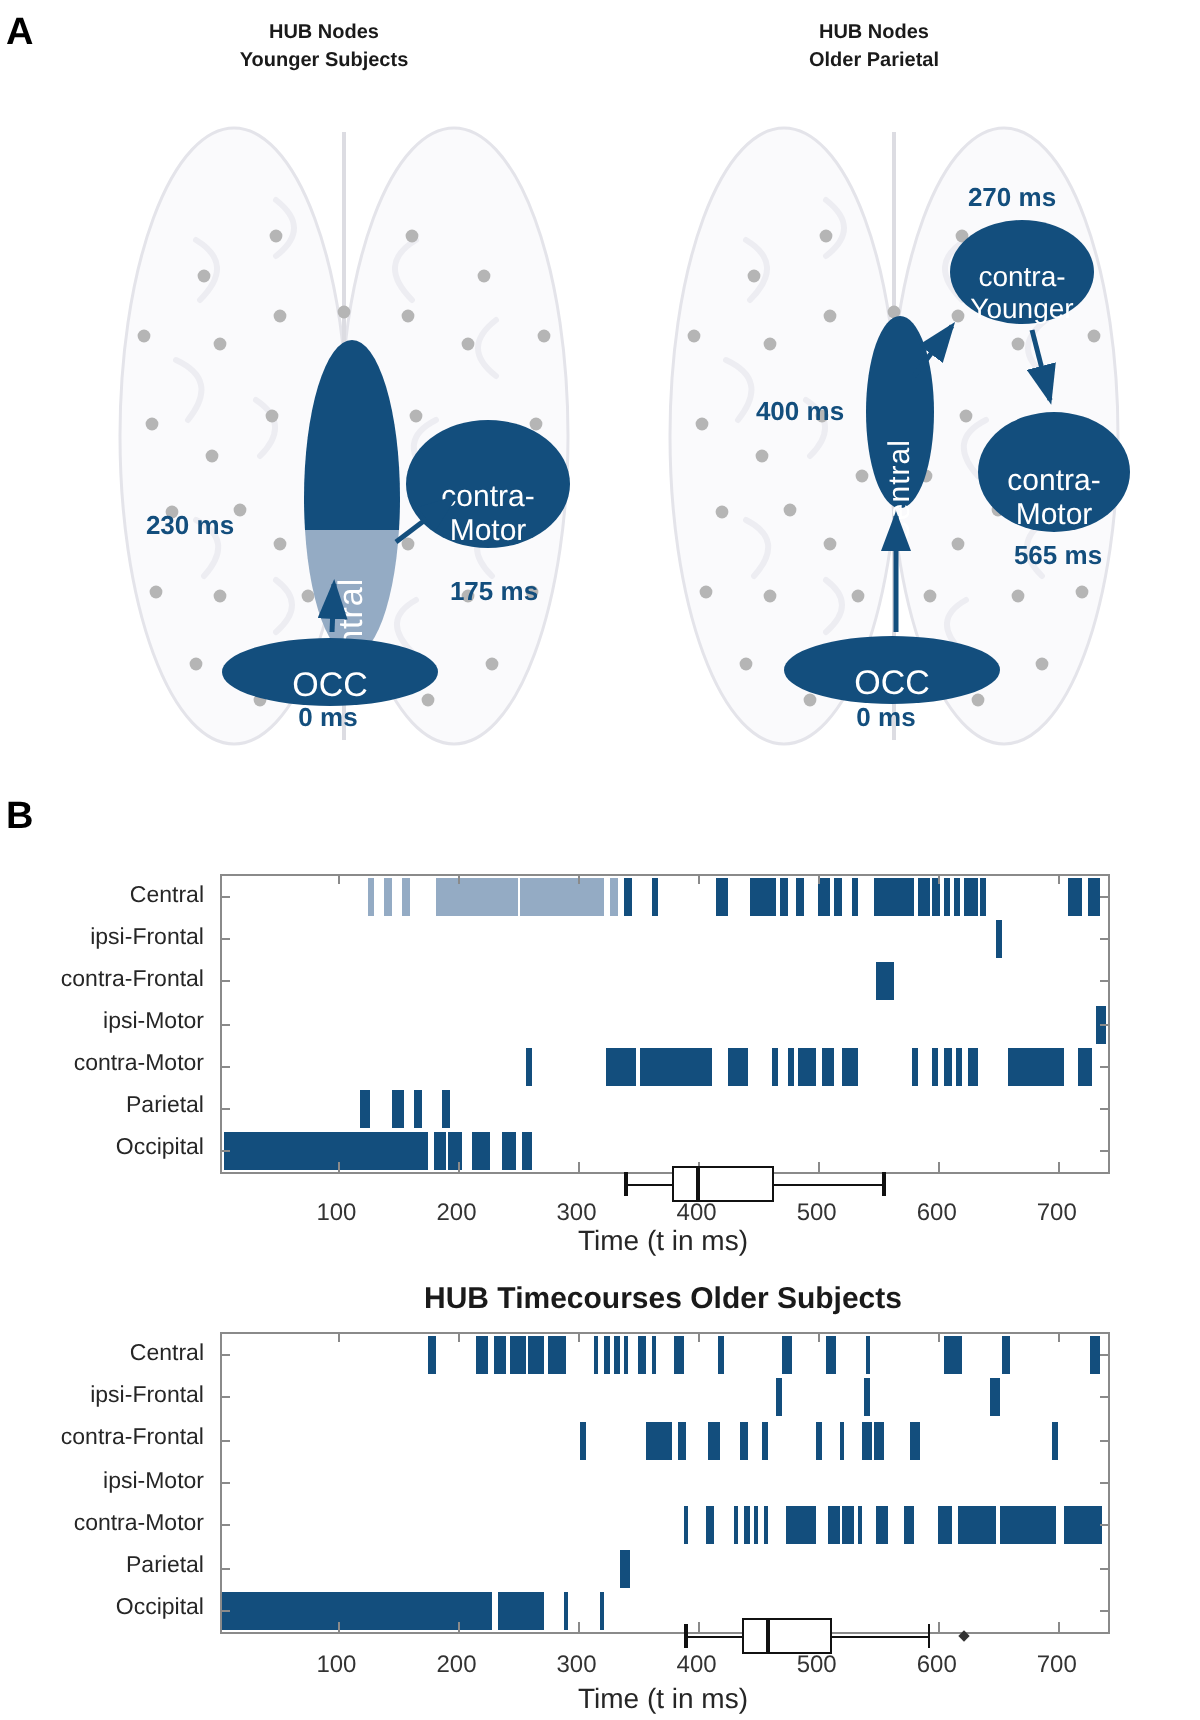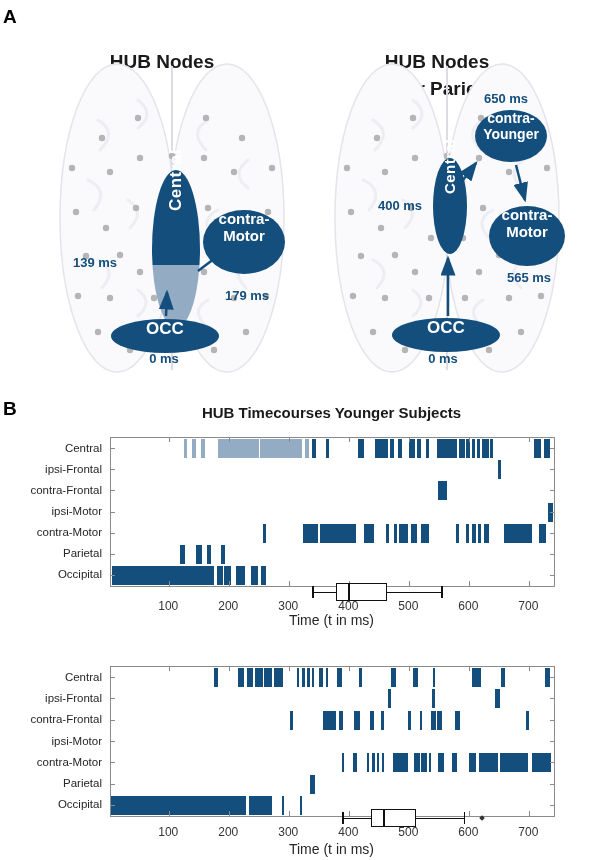--- a/index.html
+++ b/index.html
@@ -3,25 +3,25 @@
 <meta charset="utf-8">
 <style>
   :root{
     --navy:#134e7d; --light:#94abc4; --dot:#b5b5b5; --axis:#8a8a8a;
     --brain-fill:#fafafc; --brain-edge:#e4e4ea;
   }
   html,body{margin:0;padding:0;background:#fff;}
   #stage{position:relative;width:600px;height:860px;background:#fff;overflow:hidden;
          font-family:"Liberation Sans",sans-serif;}
   .panel-letter{position:absolute;font-size:19px;font-weight:bold;color:#000;}
-  .brain-title{position:absolute;text-align:center;font-size:19px;font-weight:bold;
-               color:#1a1a1a;line-height:1.4;margin-top:39px;}
+  .brain-title{position:absolute;text-align:center;font-size:10px;font-weight:bold;
+               color:#1a1a1a;line-height:1.4;}
   .node{position:absolute;border-radius:50%;background:var(--navy);color:#fff;
-        display:flex;align-items:flex-start;justify-content:center;text-align:center;
-        font-weight:700;z-index:3;}
+        display:flex;align-items:flex-end;justify-content:center;text-align:center;
+        font-weight:400;z-index:3;}
   .node.split{background:linear-gradient(to bottom, var(--navy) 0%, var(--navy) 60%,
               var(--light) 60%, var(--light) 100%);}
   .vlabel{transform:rotate(-90deg);white-space:nowrap;letter-spacing:.5px;}
   .mslabel{position:absolute;font-size:13px;font-weight:bold;color:var(--navy);
            width:70px;text-align:center;z-index:5;}
   .brain-svg{position:absolute;z-index:1;}
   #arrow-layer{position:absolute;left:0;top:0;z-index:4;pointer-events:none;}
   .chart-title{position:absolute;left:110px;width:443px;text-align:center;
                font-size:15px;font-weight:bold;color:#1a1a1a;}
   .plot{position:absolute;left:110px;width:443px;background:#fff;
@@ -40,20 +40,21 @@
 </style>
 </head>
 <body>
 
 <div id="stage">
 
   <div class="panel-letter" style="left:3px;top:6px;">A</div>
 
   <div class="brain-title" style="left:40px;top:10px;width:244px;">
     <span>HUB Nodes</span><br>
+    <span>Younger Subjects</span>
   </div>
   <div class="brain-title" style="left:315px;top:10px;width:244px;">
     <span>HUB Nodes</span><br>
     <span>Older Parietal</span>
   </div>
 
   <svg class="brain-svg" id="brain-y" style="left:58px;top:50px;" width="228" height="330" viewBox="0 0 228 330">
     <ellipse cx="59" cy="168" rx="57" ry="154" fill="var(--brain-fill)" stroke="var(--brain-edge)" stroke-width="1.5"></ellipse>
     <ellipse cx="169" cy="168" rx="57" ry="154" fill="var(--brain-fill)" stroke="var(--brain-edge)" stroke-width="1.5"></ellipse>
     <line x1="114" y1="16" x2="114" y2="320" stroke="#dcdce2" stroke-width="2"></line>
@@ -145,59 +146,58 @@
   <div class="node split" style="left:152px;top:170px;width:48px;height:158px;font-size:17px;">
     <span class="vlabel">Central</span>
   </div>
   <div class="node" style="left:203px;top:210px;width:82px;height:64px;font-size:15px;line-height:1.15;">
     <span><span>contra-</span><br>
     <span>Motor</span></span>
   </div>
   <div class="node" style="left:111px;top:319px;width:108px;height:34px;font-size:17px;">
     <span>OCC</span>
   </div>
-  <div class="mslabel" style="left:60px;top:255px;">139 ms</div>
-  <div class="mslabel" style="left:212px;top:288px;">179 ms</div>
+  <div class="mslabel" style="left:60px;top:255px;">230 ms</div>
+  <div class="mslabel" style="left:212px;top:288px;">175 ms</div>
   <div class="mslabel" style="left:129px;top:351px;">0 ms</div>
 
   <div class="node" style="left:433px;top:158px;width:34px;height:96px;font-size:15px;">
     <span class="vlabel">Central</span>
   </div>
   <div class="node" style="left:475px;top:110px;width:72px;height:52px;font-size:14px;line-height:1.15;">
     <span><span>contra-</span><br>
     <span>Younger</span></span>
   </div>
   <div class="node" style="left:489px;top:206px;width:76px;height:60px;font-size:15px;line-height:1.15;">
     <span><span>contra-</span><br>
     <span>Motor</span></span>
   </div>
   <div class="node" style="left:392px;top:318px;width:108px;height:34px;font-size:17px;">
     <span>OCC</span>
   </div>
   <div class="mslabel" style="left:365px;top:198px;">400 ms</div>
-  <div class="mslabel" style="left:471px;top:91px;">650 ms</div>
+  <div class="mslabel" style="left:471px;top:91px;">270 ms</div>
   <div class="mslabel" style="left:494px;top:270px;">565 ms</div>
   <div class="mslabel" style="left:408px;top:351px;">0 ms</div>
 
   <svg id="arrow-layer" width="600" height="400">
     <defs>
       <marker id="ah" viewBox="0 0 8 6" refX="7" refY="3" markerWidth="8" markerHeight="6" orient="auto">
         <path d="M0,0 L8,3 L0,6 z" style="fill:var(--navy)"></path>
       </marker>
     </defs>
     <line x1="166" y1="316" x2="167" y2="292" style="stroke:var(--navy)" stroke-width="2.5" marker-end="url(#ah)"></line>
     <line x1="198" y1="271" x2="227" y2="249" style="stroke:var(--navy)" stroke-width="2.5" marker-end="url(#ah)"></line>
     <line x1="448" y1="316" x2="448" y2="258" style="stroke:var(--navy)" stroke-width="2.5" marker-end="url(#ah)"></line>
     <line x1="457" y1="188" x2="476" y2="163" style="stroke:var(--navy)" stroke-width="2.5" marker-end="url(#ah)"></line>
     <line x1="516" y1="165" x2="525" y2="200" style="stroke:var(--navy)" stroke-width="2.5" marker-end="url(#ah)"></line>
   </svg>
 
   <div class="panel-letter" style="left:3px;top:398px;">B</div>
 
-  <div class="chart-title" style="top:404px;">HUB Timecourses Younger Subjects</div>
   <div class="plot" id="plot0" style="top:437px;height:148px;">
       <div class="bar" style="left: 72.6328px; width: 3.60163px; top: 1.07143px; background: rgb(148, 171, 196);"></div>
       <div class="bar" style="left: 81.0366px; width: 3.60163px; top: 1.07143px; background: rgb(148, 171, 196);"></div>
       <div class="bar" style="left: 90.0407px; width: 3.60163px; top: 1.07143px; background: rgb(148, 171, 196);"></div>
       <div class="bar" style="left: 107.449px; width: 40.2182px; top: 1.07143px; background: rgb(148, 171, 196);"></div>
       <div class="bar" style="left: 149.467px; width: 41.4187px; top: 1.07143px; background: rgb(148, 171, 196);"></div>
       <div class="bar" style="left: 193.888px; width: 4.2019px; top: 1.07143px; background: rgb(148, 171, 196);"></div>
       <div class="bar" style="left: 201.091px; width: 3.60163px; top: 1.07143px; background: rgb(19, 78, 125);"></div>
       <div class="bar" style="left: 214.897px; width: 3.00136px; top: 1.07143px; background: rgb(19, 78, 125);"></div>
       <div class="bar" style="left: 246.711px; width: 6.00271px; top: 1.07143px; background: rgb(19, 78, 125);"></div>
@@ -277,20 +277,21 @@
     </div>
   <div class="boxplot" id="bp0" style="top:582px;">
       <div class="bp" style="left: 202.291px; width: 129.058px; top: 9.5px; height: 1.5px;"></div>
       <div class="bp" style="left: 202.291px; top: 4px; width: 1.5px; height: 12px;"></div>
       <div class="bp" style="left: 331.35px; top: 4px; width: 1.5px; height: 12px;"></div>
       <div class="bp-box" style="left: 226.302px; width: 51.023px; top: 1px; height: 18px;"></div>
       <div class="bp" style="left: 238.308px; top: 1px; width: 1.5px; height: 18px;"></div>
     </div>
   <div class="x-label" style="top:612px;">Time (t in ms)</div>
 
+  <div class="chart-title" style="top:641px;">HUB Timecourses Older Subjects</div>
   <div class="plot" id="plot1" style="top:666px;height:149px;">
       <div class="bar" style="left: 103.247px; width: 3.60163px; top: 1.14286px; background: rgb(19, 78, 125);"></div>
       <div class="bar" style="left: 126.657px; width: 6.60298px; top: 1.14286px; background: rgb(19, 78, 125);"></div>
       <div class="bar" style="left: 135.661px; width: 6.00271px; top: 1.14286px; background: rgb(19, 78, 125);"></div>
       <div class="bar" style="left: 144.065px; width: 7.80352px; top: 1.14286px; background: rgb(19, 78, 125);"></div>
       <div class="bar" style="left: 153.069px; width: 7.80352px; top: 1.14286px; background: rgb(19, 78, 125);"></div>
       <div class="bar" style="left: 163.274px; width: 8.40379px; top: 1.14286px; background: rgb(19, 78, 125);"></div>
       <div class="bar" style="left: 186.084px; width: 2.40108px; top: 1.14286px; background: rgb(19, 78, 125);"></div>
       <div class="bar" style="left: 191.486px; width: 2.40108px; top: 1.14286px; background: rgb(19, 78, 125);"></div>
       <div class="bar" style="left: 196.289px; width: 2.40108px; top: 1.14286px; background: rgb(19, 78, 125);"></div>

